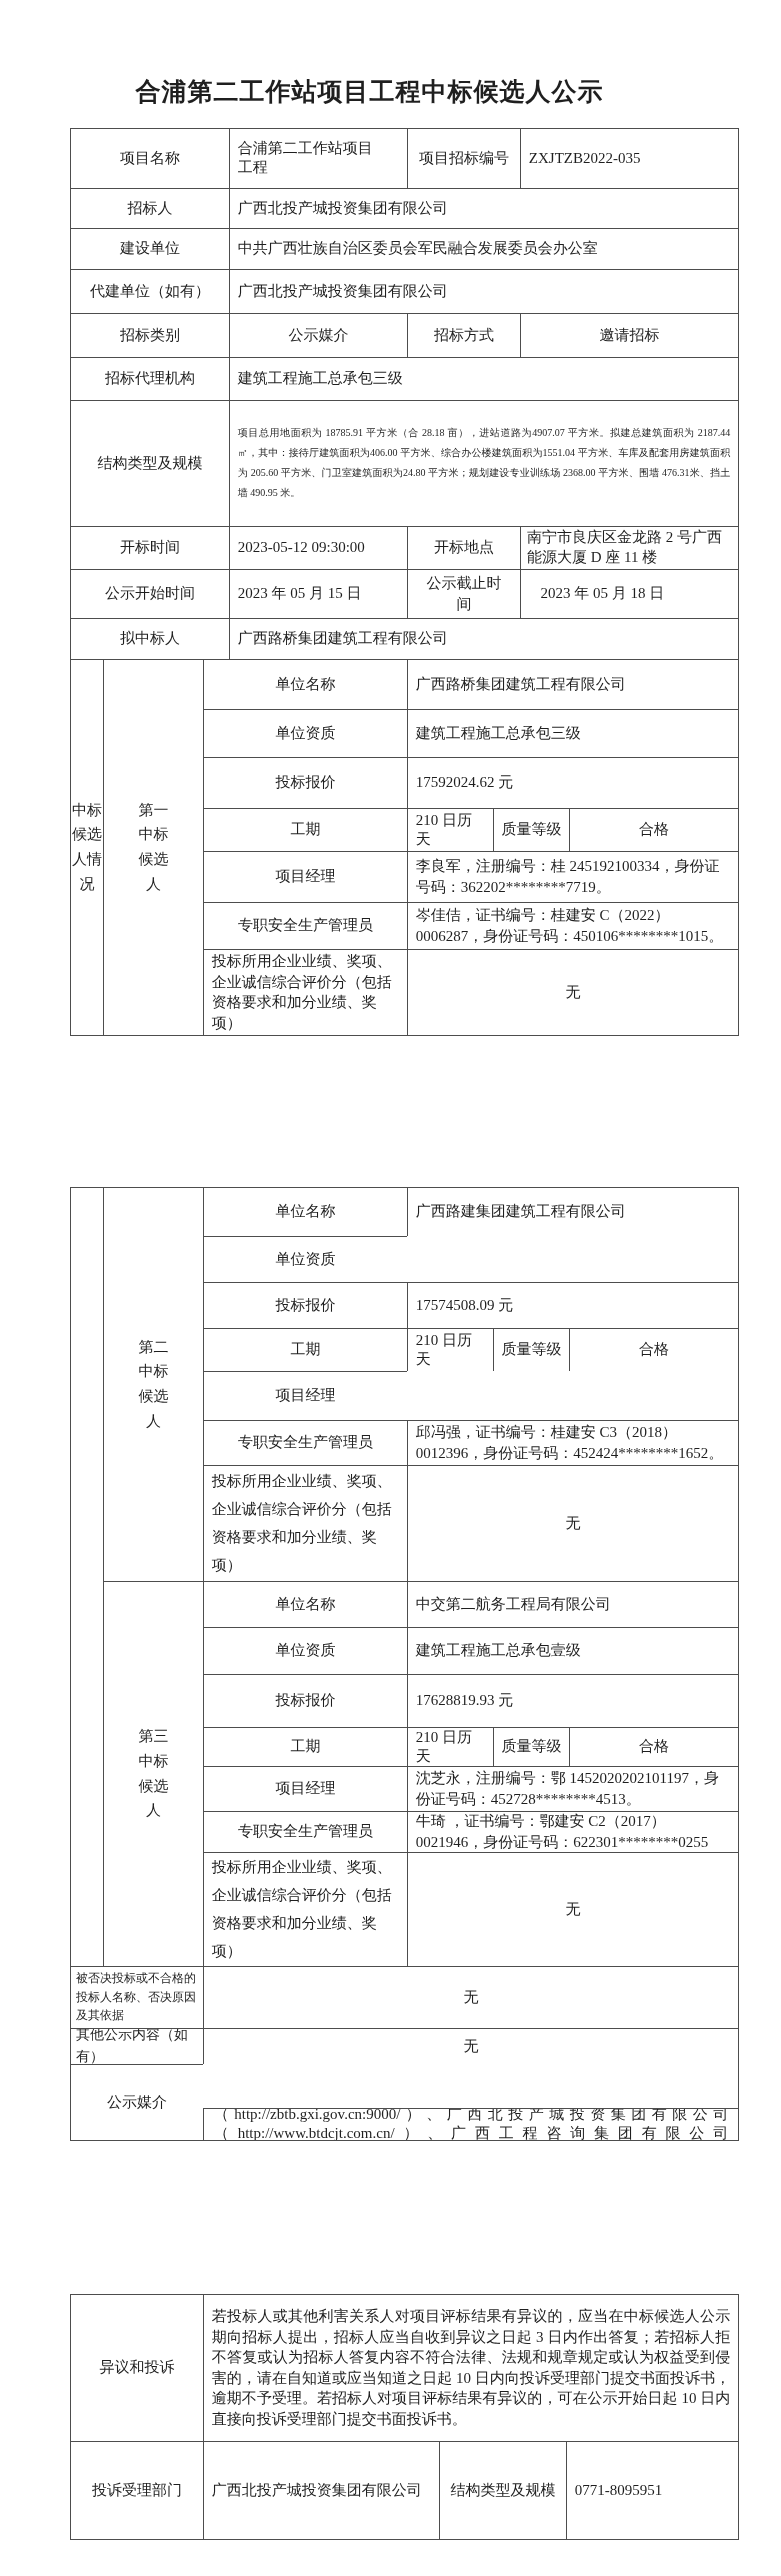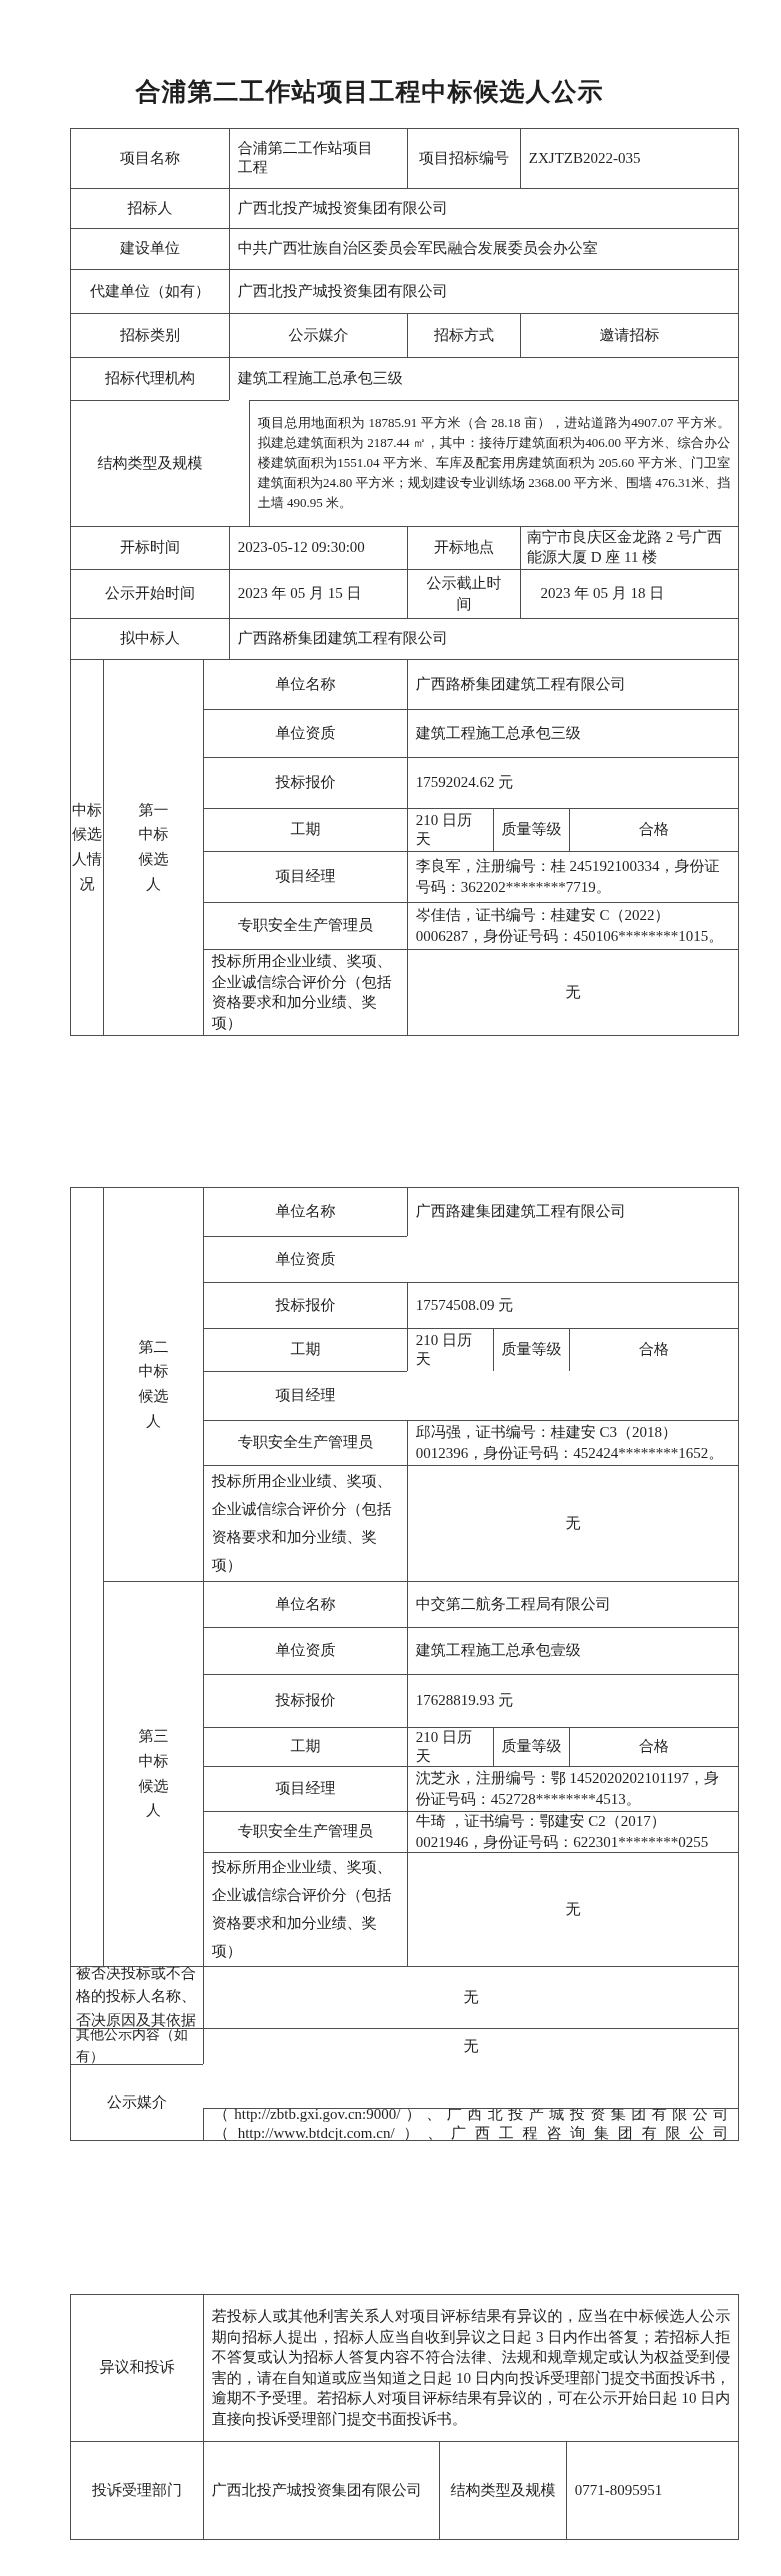--- a/index.html
+++ b/index.html
@@ -27,40 +27,40 @@
   .colsF { grid-template-columns: 133px 1fr; }
   .colsP { grid-template-columns: 133px 236px 127px 1fr; }
   .c {
     border-left: 1px solid #4d4d4d; border-top: 1px solid #4d4d4d;
     display: flex; align-items: center; padding: 2.9px 7.8px;
     overflow: hidden;
   }
   .lab { justify-content: center; text-align: center; }
   .val { justify-content: flex-start; text-align: left; }
   .ctr { justify-content: center; text-align: center; }
-  .para { line-height: 20px; text-align: justify; font-size: 13px; padding:3.9px 7.8px;margin-left:20px; }
+  .para { line-height: 20px; text-align: justify; font-size: 10px; padding:3.9px 7.8px; }
   .cand { display: flex; }
   .colA { width: 33px; flex: 0 0 33px; padding: 0; }
   .colB { width: 100px; flex: 0 0 100px; padding: 0; justify-content: center; }
   .vtext {
     display:block; width: 33px; word-break: break-all;
     text-align: center; line-height: 1.65; margin: 8px auto;
   }
   .cand-rows { flex: 1; display: flex; flex-direction: column; }
   .crow { display: grid; grid-template-columns: 204px 1fr; }
   .crow-dur { display: grid; grid-template-columns: 204px 86px 76px 1fr; }
   .perf-lab { line-height: 20.5px; text-align: left; justify-content: flex-start; }
   .perf-lab-wide { line-height: 28px; }
   .wrap5 { display:block; max-width: 80px; margin:0 auto; text-align:center; line-height:1.35; }
   .projname { padding-right: 27px; }
   .media-line1 { display:block; width:100%; text-align:justify; text-align-last: justify; }
   .media-rest { display:block; width:100%; text-align: justify; line-height: 19px; }
   .media-cell { flex-direction: column; justify-content: center; align-items: stretch; padding: 3.9px 9.8px; margin-top: 44px; }
   .obj-para { line-height: 20.5px; font-size: 15px; text-align: justify; }
-  .smalllab { font-size: 15px; line-height: 1.55; text-align:left; justify-content:flex-start; padding: 2px 4.9px; }
+  .smalllab { font-size: 12px; line-height: 1.55; text-align:left; justify-content:flex-start; padding: 2px 4.9px; }
 </style>
 </head>
 <body>
 
 <div class="title">合浦第二工作站项目工程中标候选人公示</div>
 
 <div class="tbl tbl1">
 
   <div class="row cols4" style="height:60px">
     <div class="c lab">项目名称</div>

